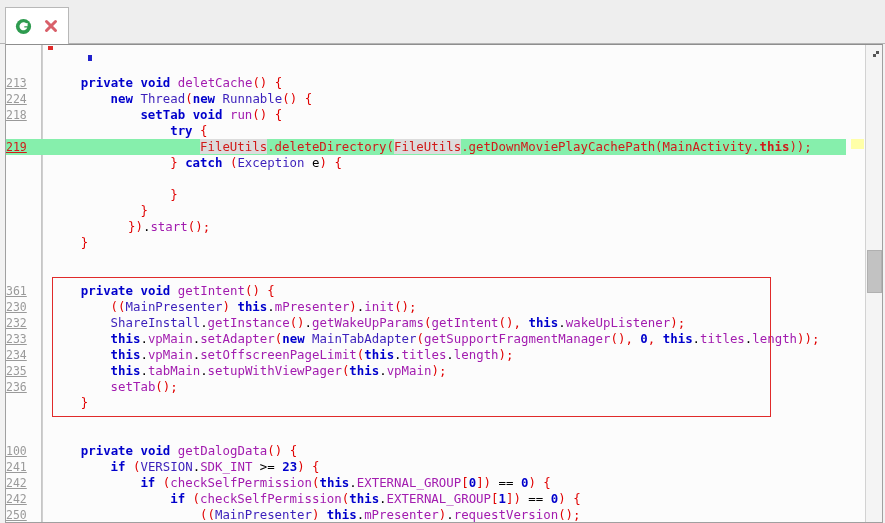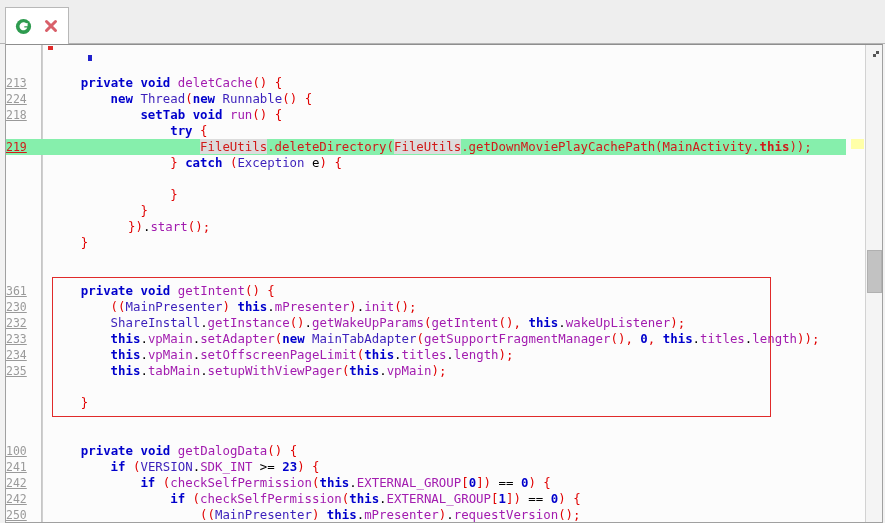--- a/index.html
+++ b/index.html
@@ -242,20 +242,21 @@
         <div class="row" style="position: absolute; left: 0px; right: 0px; top: 174px;"><span class="ln"></span><span class="src" style="left: 122px; text-align: right;"><span class="p">})</span><span class="df">.</span><span class="id">start</span><span class="p">()</span><span class="p">;</span></span></div>
         <div class="row" style="position: absolute; left: 0px; right: 0px; top: 190px;"><span class="ln"></span><span class="src" style="left: 74.8px;"><span class="p">}</span></span></div>
         <div class="row" style="position: absolute; left: 0px; right: 0px; top: 206px;"><span class="ln"></span><span class="src" style="left: 45px;"></span></div>
         <div class="row" style="position: absolute; left: 0px; right: 0px; top: 222px;"><span class="ln"></span><span class="src" style="left: 45px;"></span></div>
         <div class="row" style="position: absolute; left: 0px; right: 0px; top: 238px;"><span class="ln">361</span><span class="src" style="left: 74.8px;"><span class="k">private</span><span class="df"> </span><span class="k">void</span><span class="df"> </span><span class="id">getIntent</span><span class="p">()</span><span class="df"> </span><span class="p">{</span></span></div>
         <div class="row" style="position: absolute; left: 0px; right: 0px; top: 254px;"><span class="ln">230</span><span class="src" style="left: 104.6px;"><span class="p">((</span><span class="ty">MainPresenter</span><span class="p">)</span><span class="df"> </span><span class="k">this</span><span class="df">.</span><span class="id">mPresenter</span><span class="p">)</span><span class="df">.</span><span class="id">init</span><span class="p">()</span><span class="p">;</span></span></div>
         <div class="row" style="position: absolute; left: 0px; right: 0px; top: 270px;"><span class="ln">232</span><span class="src" style="left: 104.6px;"><span class="ty">ShareInstall</span><span class="df">.</span><span class="id">getInstance</span><span class="p">()</span><span class="df">.</span><span class="id">getWakeUpParams</span><span class="p">(</span><span class="id">getIntent</span><span class="p">()</span><span class="p">,</span><span class="df"> </span><span class="k">this</span><span class="df">.</span><span class="id">wakeUpListener</span><span class="p">)</span><span class="p">;</span></span></div>
         <div class="row" style="position: absolute; left: 0px; right: 0px; top: 286px;"><span class="ln">233</span><span class="src" style="left: 104.6px;"><span class="k">this</span><span class="df">.</span><span class="id">vpMain</span><span class="df">.</span><span class="id">setAdapter</span><span class="p">(</span><span class="k">new</span><span class="df"> </span><span class="ty">MainTabAdapter</span><span class="p">(</span><span class="id">getSupportFragmentManager</span><span class="p">()</span><span class="p">,</span><span class="df"> </span><span class="n">0</span><span class="p">,</span><span class="df"> </span><span class="k">this</span><span class="df">.</span><span class="id">titles</span><span class="df">.</span><span class="id">length</span><span class="p">))</span><span class="p">;</span></span></div>
         <div class="row" style="position: absolute; left: 0px; right: 0px; top: 302px;"><span class="ln">234</span><span class="src" style="left: 104.6px;"><span class="k">this</span><span class="df">.</span><span class="id">vpMain</span><span class="df">.</span><span class="id">setOffscreenPageLimit</span><span class="p">(</span><span class="k">this</span><span class="df">.</span><span class="id">titles</span><span class="df">.</span><span class="id">length</span><span class="p">)</span><span class="p">;</span></span></div>
         <div class="row" style="position: absolute; left: 0px; right: 0px; top: 318px;"><span class="ln">235</span><span class="src" style="left: 104.6px;"><span class="k">this</span><span class="df">.</span><span class="id">tabMain</span><span class="df">.</span><span class="id">setupWithViewPager</span><span class="p">(</span><span class="k">this</span><span class="df">.</span><span class="id">vpMain</span><span class="p">)</span><span class="p">;</span></span></div>
+        <div class="row" style="position: absolute; left: 0px; right: 0px; top: 334px;"><span class="ln">236</span><span class="src" style="left: 104.6px;"><span class="id">setTab</span><span class="p">()</span><span class="p">;</span></span></div>
         <div class="row" style="position: absolute; left: 0px; right: 0px; top: 350px;"><span class="ln"></span><span class="src" style="left: 74.8px;"><span class="p">}</span></span></div>
         <div class="row" style="position: absolute; left: 0px; right: 0px; top: 366px;"><span class="ln"></span><span class="src" style="left: 45px;"></span></div>
         <div class="row" style="position: absolute; left: 0px; right: 0px; top: 382px;"><span class="ln"></span><span class="src" style="left: 45px;"></span></div>
         <div class="row" style="position: absolute; left: 0px; right: 0px; top: 398px;"><span class="ln">100</span><span class="src" style="left: 74.8px;"><span class="k">private</span><span class="df"> </span><span class="k">void</span><span class="df"> </span><span class="id">getDalogData</span><span class="p">()</span><span class="df"> </span><span class="p">{</span></span></div>
         <div class="row" style="position: absolute; left: 0px; right: 0px; top: 414px;"><span class="ln">241</span><span class="src" style="left: 104.6px;"><span class="k">if</span><span class="df"> </span><span class="p">(</span><span class="ty">VERSION</span><span class="df">.</span><span class="id">SDK_INT</span><span class="df"> </span><span class="df">&gt;=</span><span class="df"> </span><span class="n">23</span><span class="p">)</span><span class="df"> </span><span class="p">{</span></span></div>
         <div class="row" style="position: absolute; left: 0px; right: 0px; top: 430px;"><span class="ln">242</span><span class="src" style="left: 134.4px;"><span class="k">if</span><span class="df"> </span><span class="p">(</span><span class="id">checkSelfPermission</span><span class="p">(</span><span class="k">this</span><span class="df">.</span><span class="id">EXTERNAL_GROUP</span><span class="p">[</span><span class="n">0</span><span class="p">])</span><span class="df"> </span><span class="df">==</span><span class="df"> </span><span class="n">0</span><span class="p">)</span><span class="df"> </span><span class="p">{</span></span></div>
         <div class="row" style="position: absolute; left: 0px; right: 0px; top: 446px;"><span class="ln">242</span><span class="src" style="left: 164.2px;"><span class="k">if</span><span class="df"> </span><span class="p">(</span><span class="id">checkSelfPermission</span><span class="p">(</span><span class="k">this</span><span class="df">.</span><span class="id">EXTERNAL_GROUP</span><span class="p">[</span><span class="n">1</span><span class="p">])</span><span class="df"> </span><span class="df">==</span><span class="df"> </span><span class="n">0</span><span class="p">)</span><span class="df"> </span><span class="p">{</span></span></div>
         <div class="row" style="position: absolute; left: 0px; right: 0px; top: 462px;"><span class="ln">250</span><span class="src" style="left: 194px;"><span class="p">((</span><span class="ty">MainPresenter</span><span class="p">)</span><span class="df"> </span><span class="k">this</span><span class="df">.</span><span class="id">mPresenter</span><span class="p">)</span><span class="df">.</span><span class="id">requestVersion</span><span class="p">()</span><span class="p">;</span></span></div>
       </div>
 

